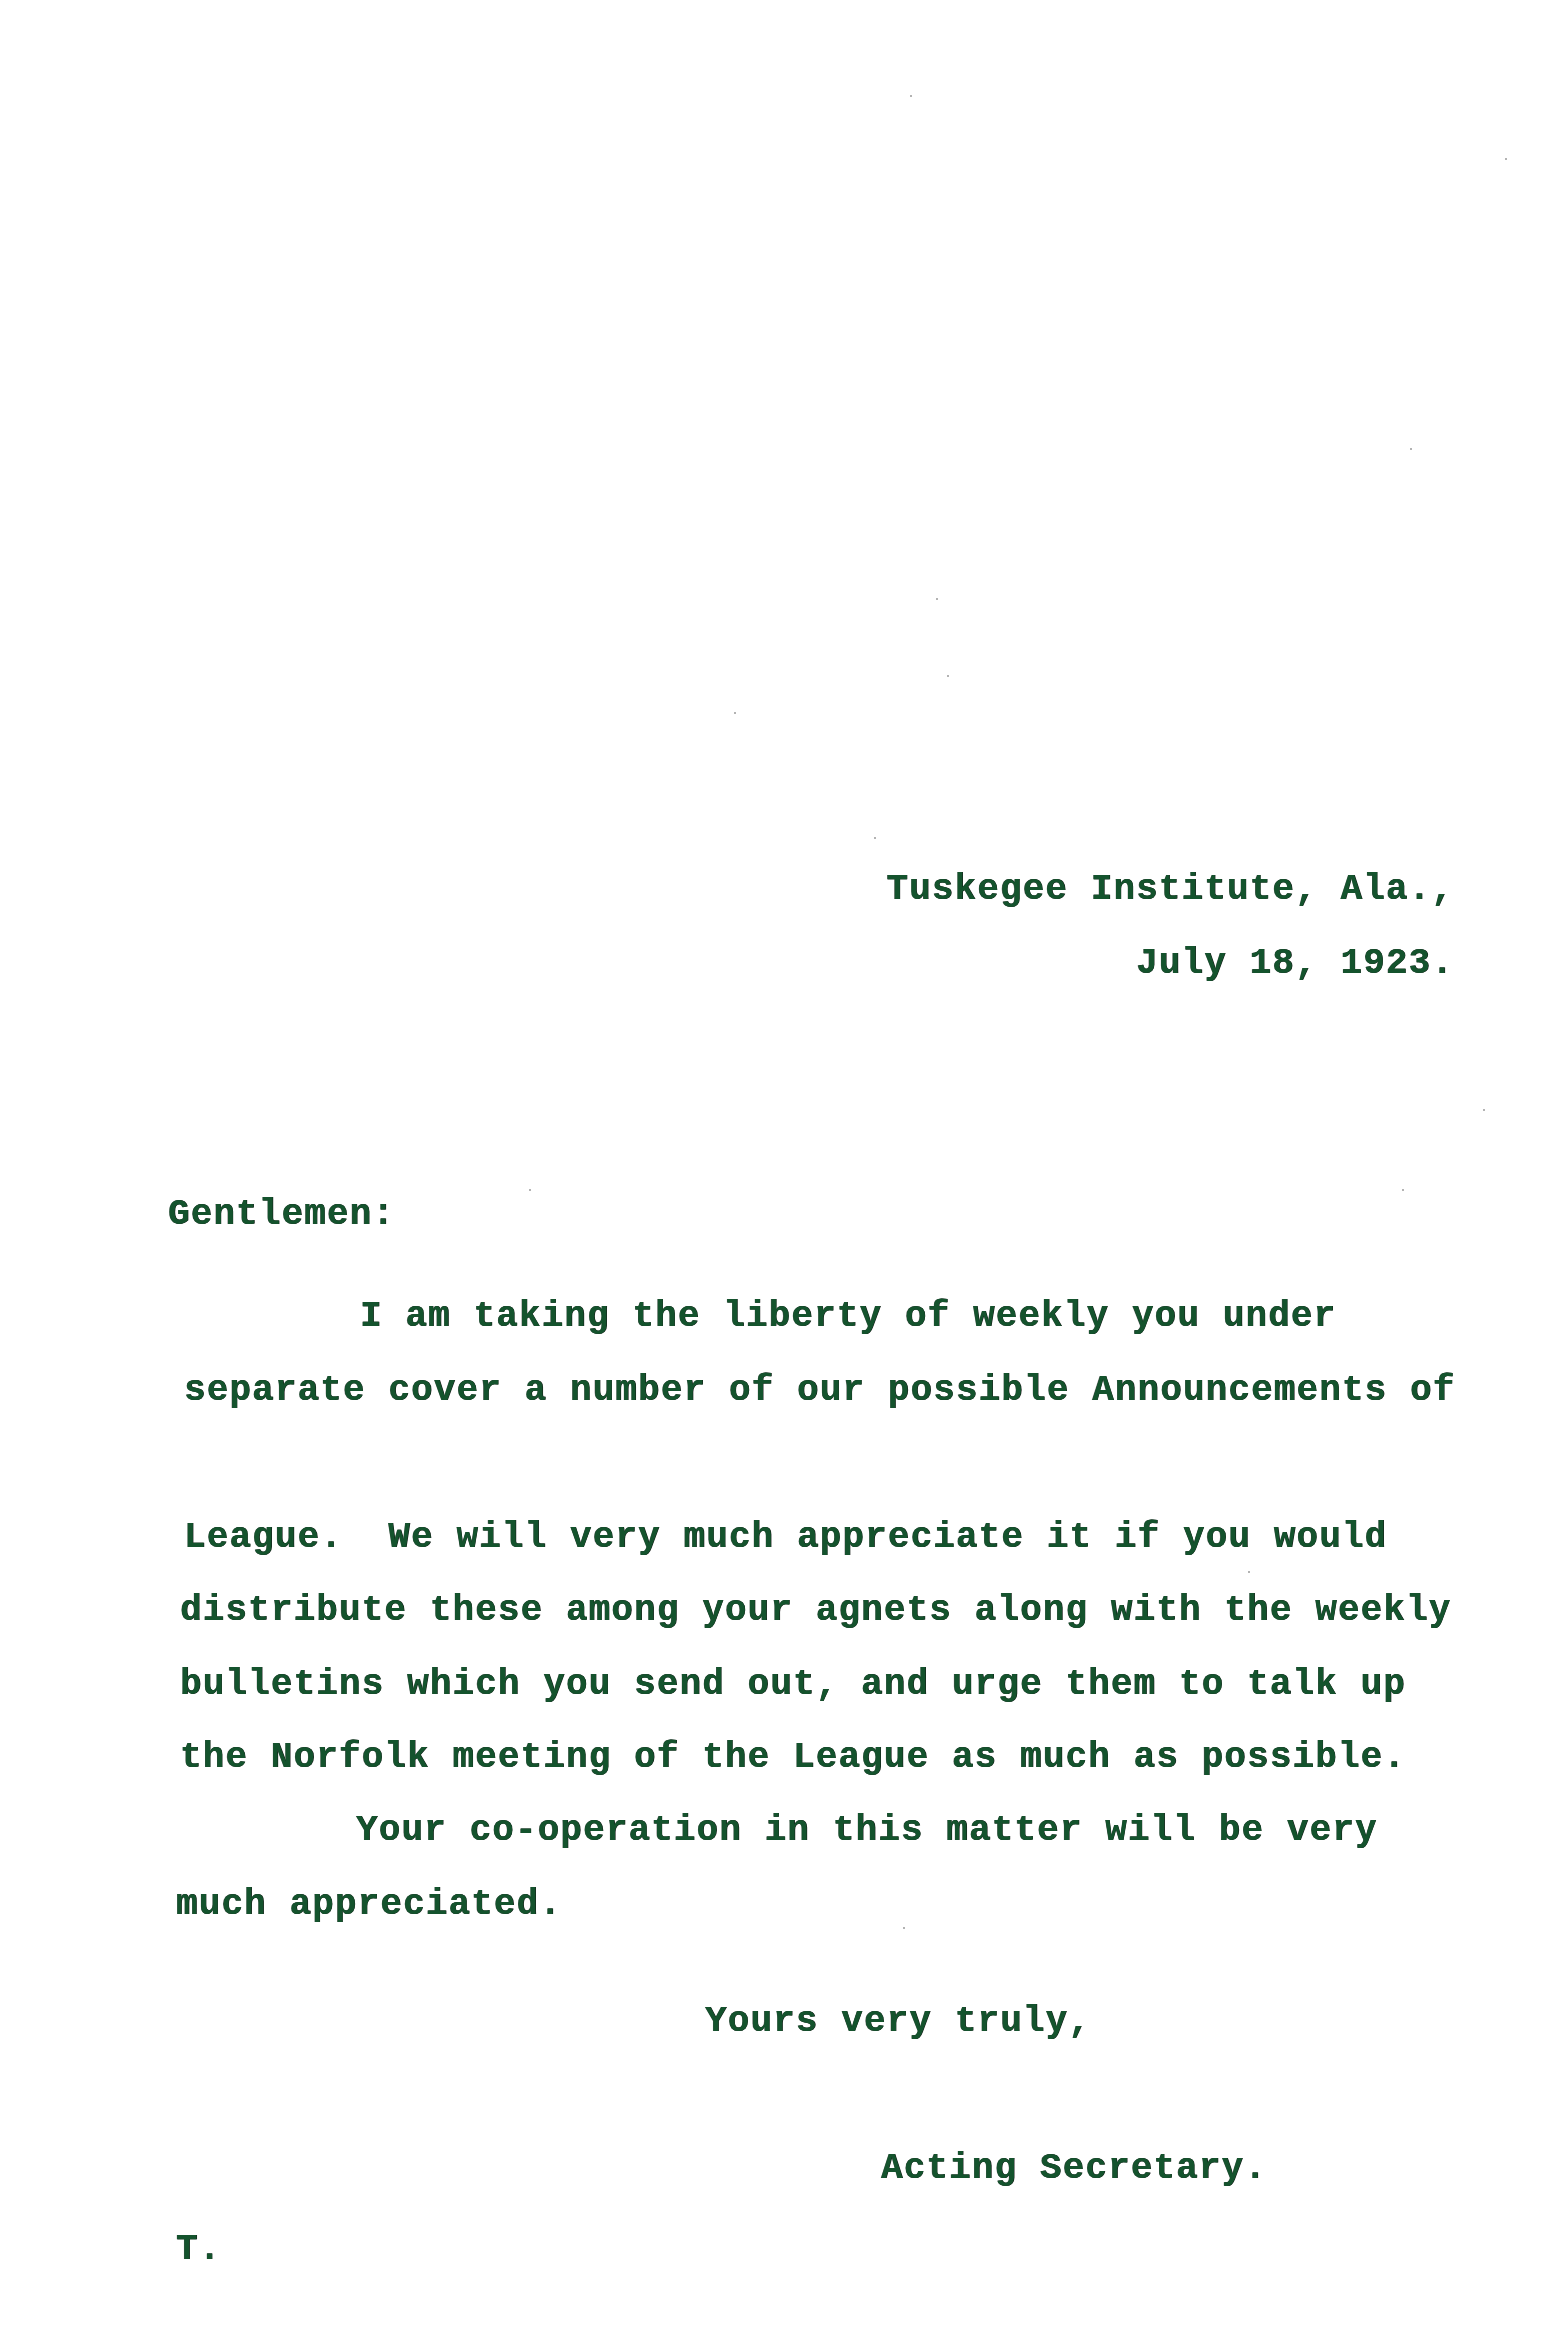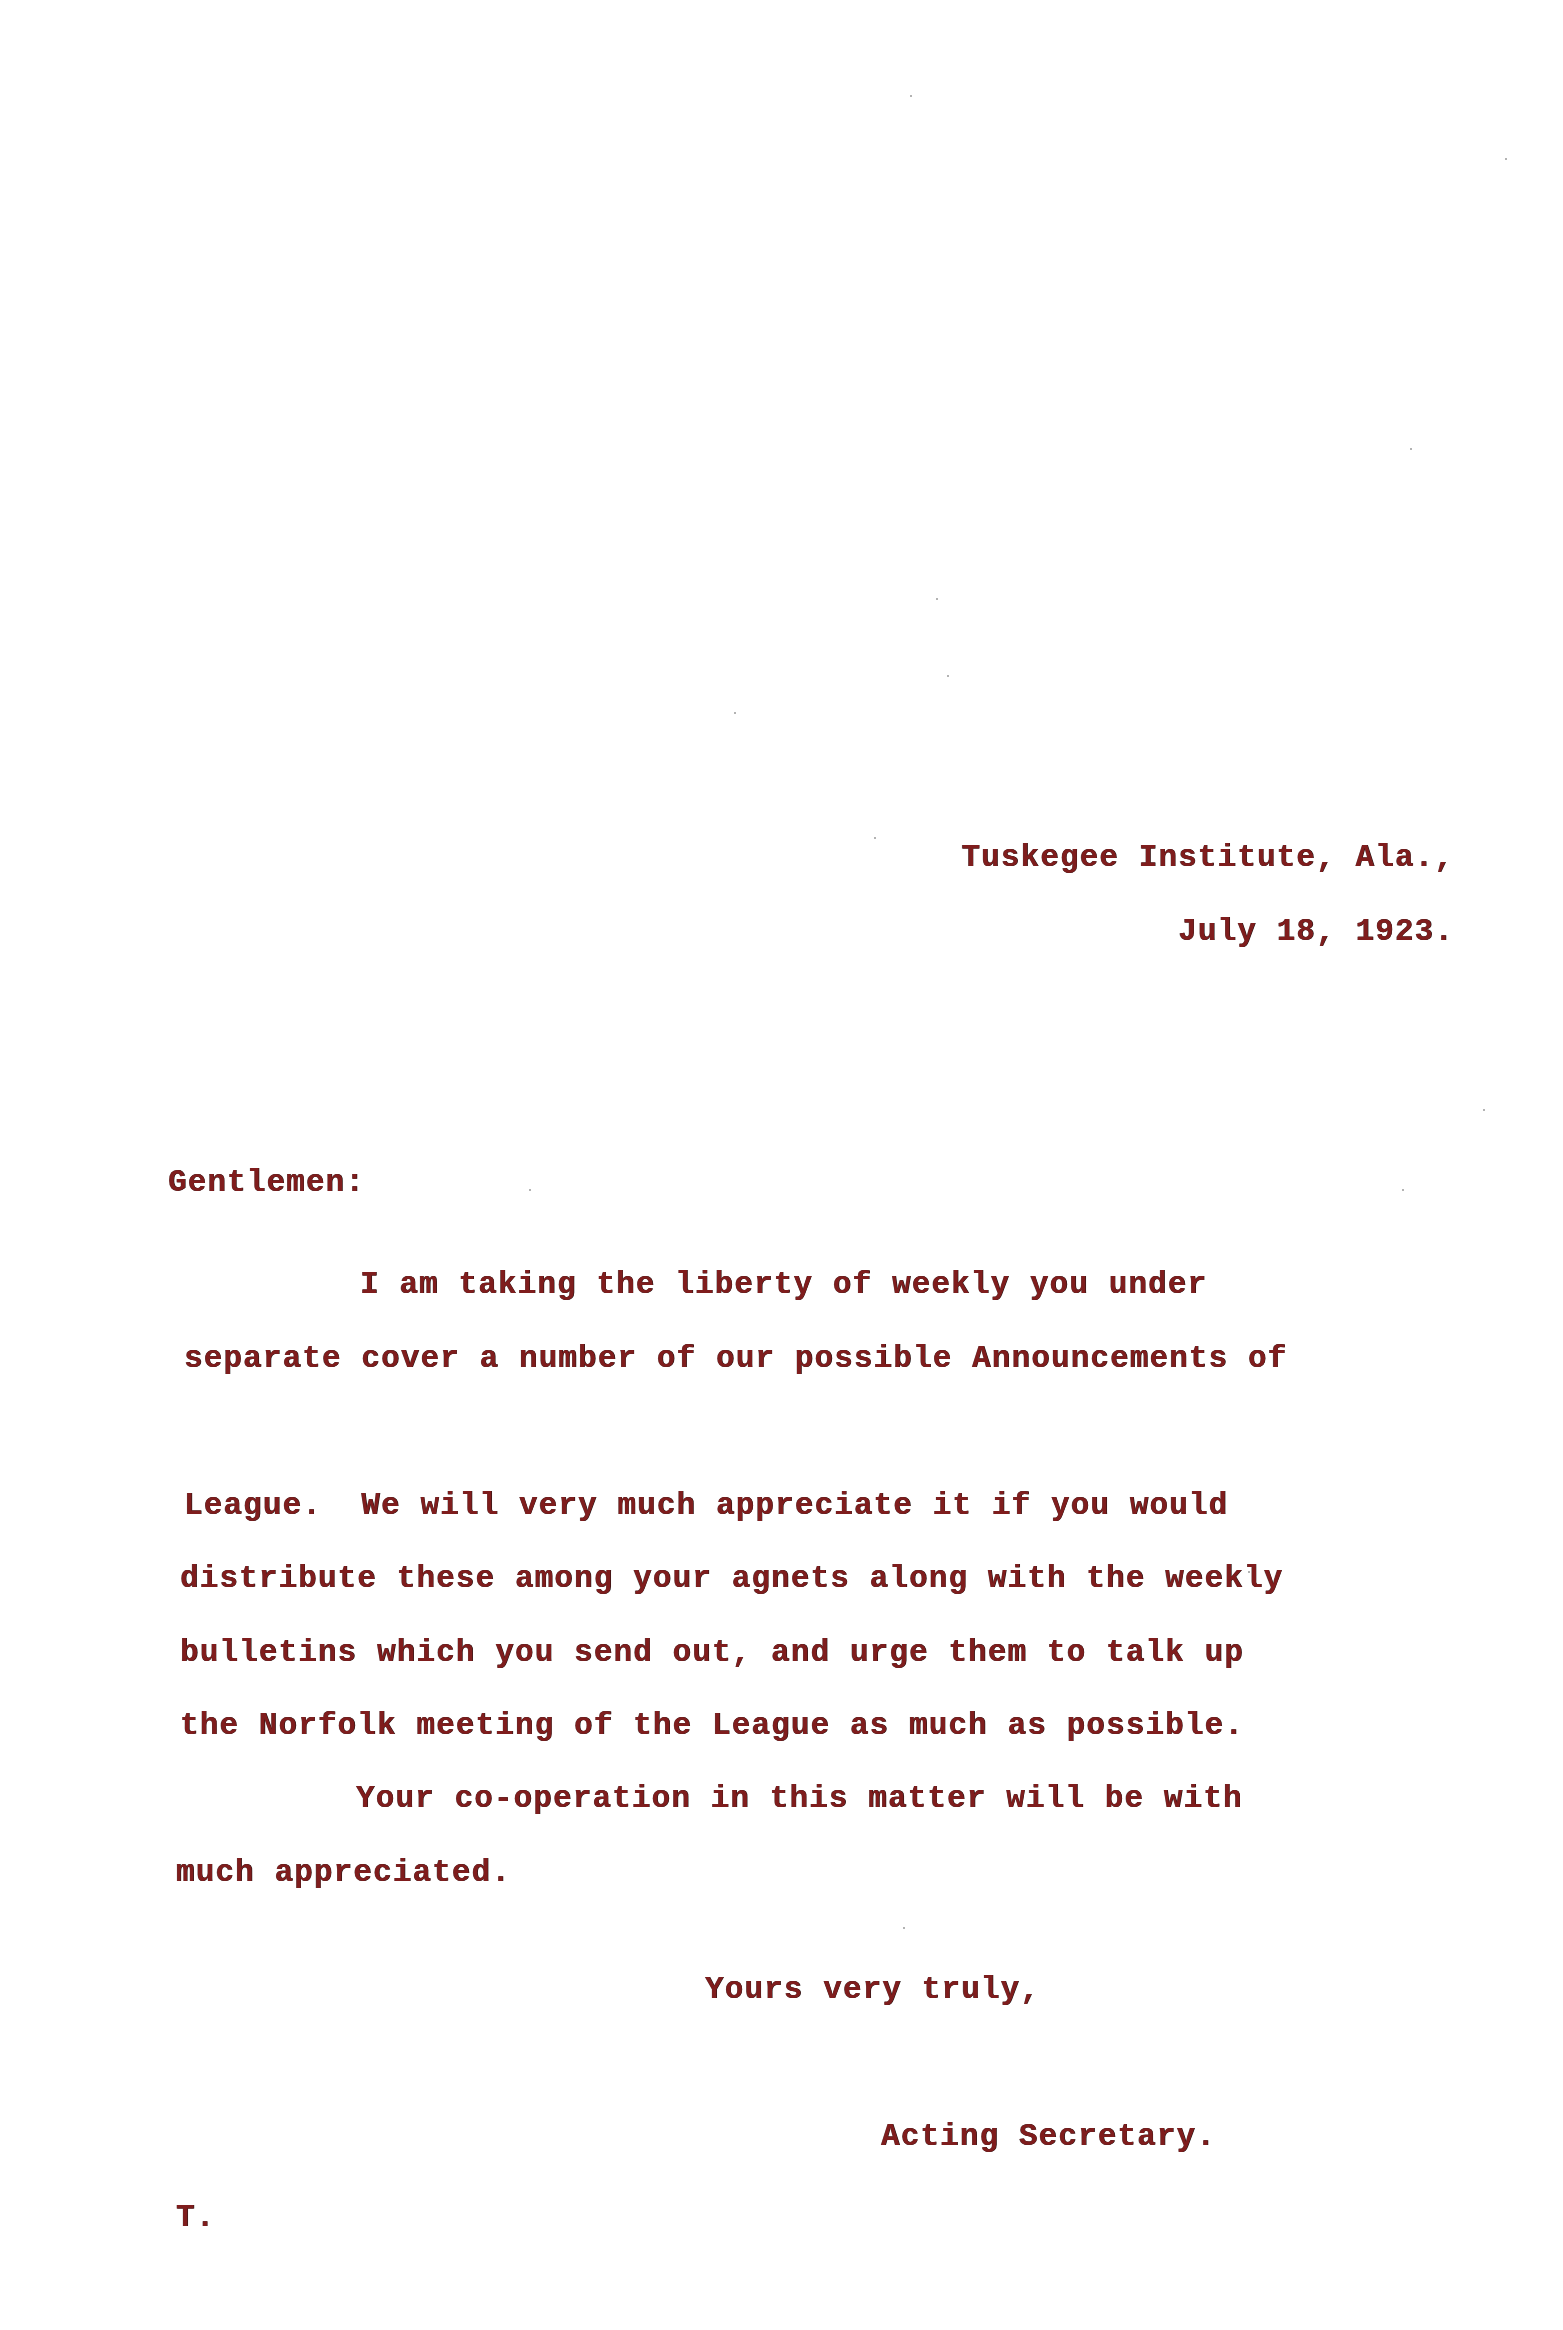--- a/index.html
+++ b/index.html
@@ -18,27 +18,28 @@
     .page {
       position: absolute;
       left: 0; top: 0;
       width: 1564px;
       height: 2330px;
       background: #ffffff;
     }
     .typed {
       position: absolute;
       font-family: "Liberation Mono", "DejaVu Sans Mono", monospace;
-      font-size: 31px;
+      font-size: 36px;
       font-weight: bold;
       line-height: 38px;
       white-space: pre;
-      color: #7f1d1d;
+      color: #14532d;
       letter-spacing: 1.1px;
       text-shadow: 0.4px 0 0 #141414, -0.3px 0.3px 0 rgba(20,20,20,0.55);
+      margin-top: 32px;
     }
     .right { text-align: right; }
     
     .speck {
       position: absolute;
       width: 2.2px; height: 2.2px;
       background: #9a9a9a;
       border-radius: 50%;
     }
   </style>
@@ -52,21 +53,21 @@
 
 
   <div class="typed" style="left:168px; top:1164px;">Gentlemen:</div>
 
   <div class="typed" style="left:360px; top:1266px;">I am taking the liberty of weekly you under</div>
   <div class="typed" style="left:184px; top:1340px;">separate cover a number of our possible Announcements of</div>
   <div class="typed" style="left:184px; top:1487px;">League.  We will very much appreciate it if you would</div>
   <div class="typed" style="left:180px; top:1560px;">distribute these among your agnets along with the weekly</div>
   <div class="typed" style="left:180px; top:1634px;">bulletins which you send out, and urge them to talk up</div>
   <div class="typed" style="left:180px; top:1707px;">the Norfolk meeting of the League as much as possible.</div>
-  <div class="typed" style="left:356px; top:1780px;">Your co-operation in this matter will be with</div>
+  <div class="typed" style="left:356px; top:1780px;">Your co-operation in this matter will be very</div>
   <div class="typed" style="left:176px; top:1854px;">much appreciated.</div>
 
   <div class="typed" style="left:705px; top:1971px;">Yours very truly,</div>
 
   <div class="typed" style="left:881px; top:2118px;font-family:Liberation Mono, monospace;">Acting Secretary.</div>
 
   <div class="typed" style="left:176px; top:2199px;">T.</div>
 
   <div class="speck" style="left:910px; top:95px;"></div>
   <div class="speck" style="left:936px; top:598px;"></div>

